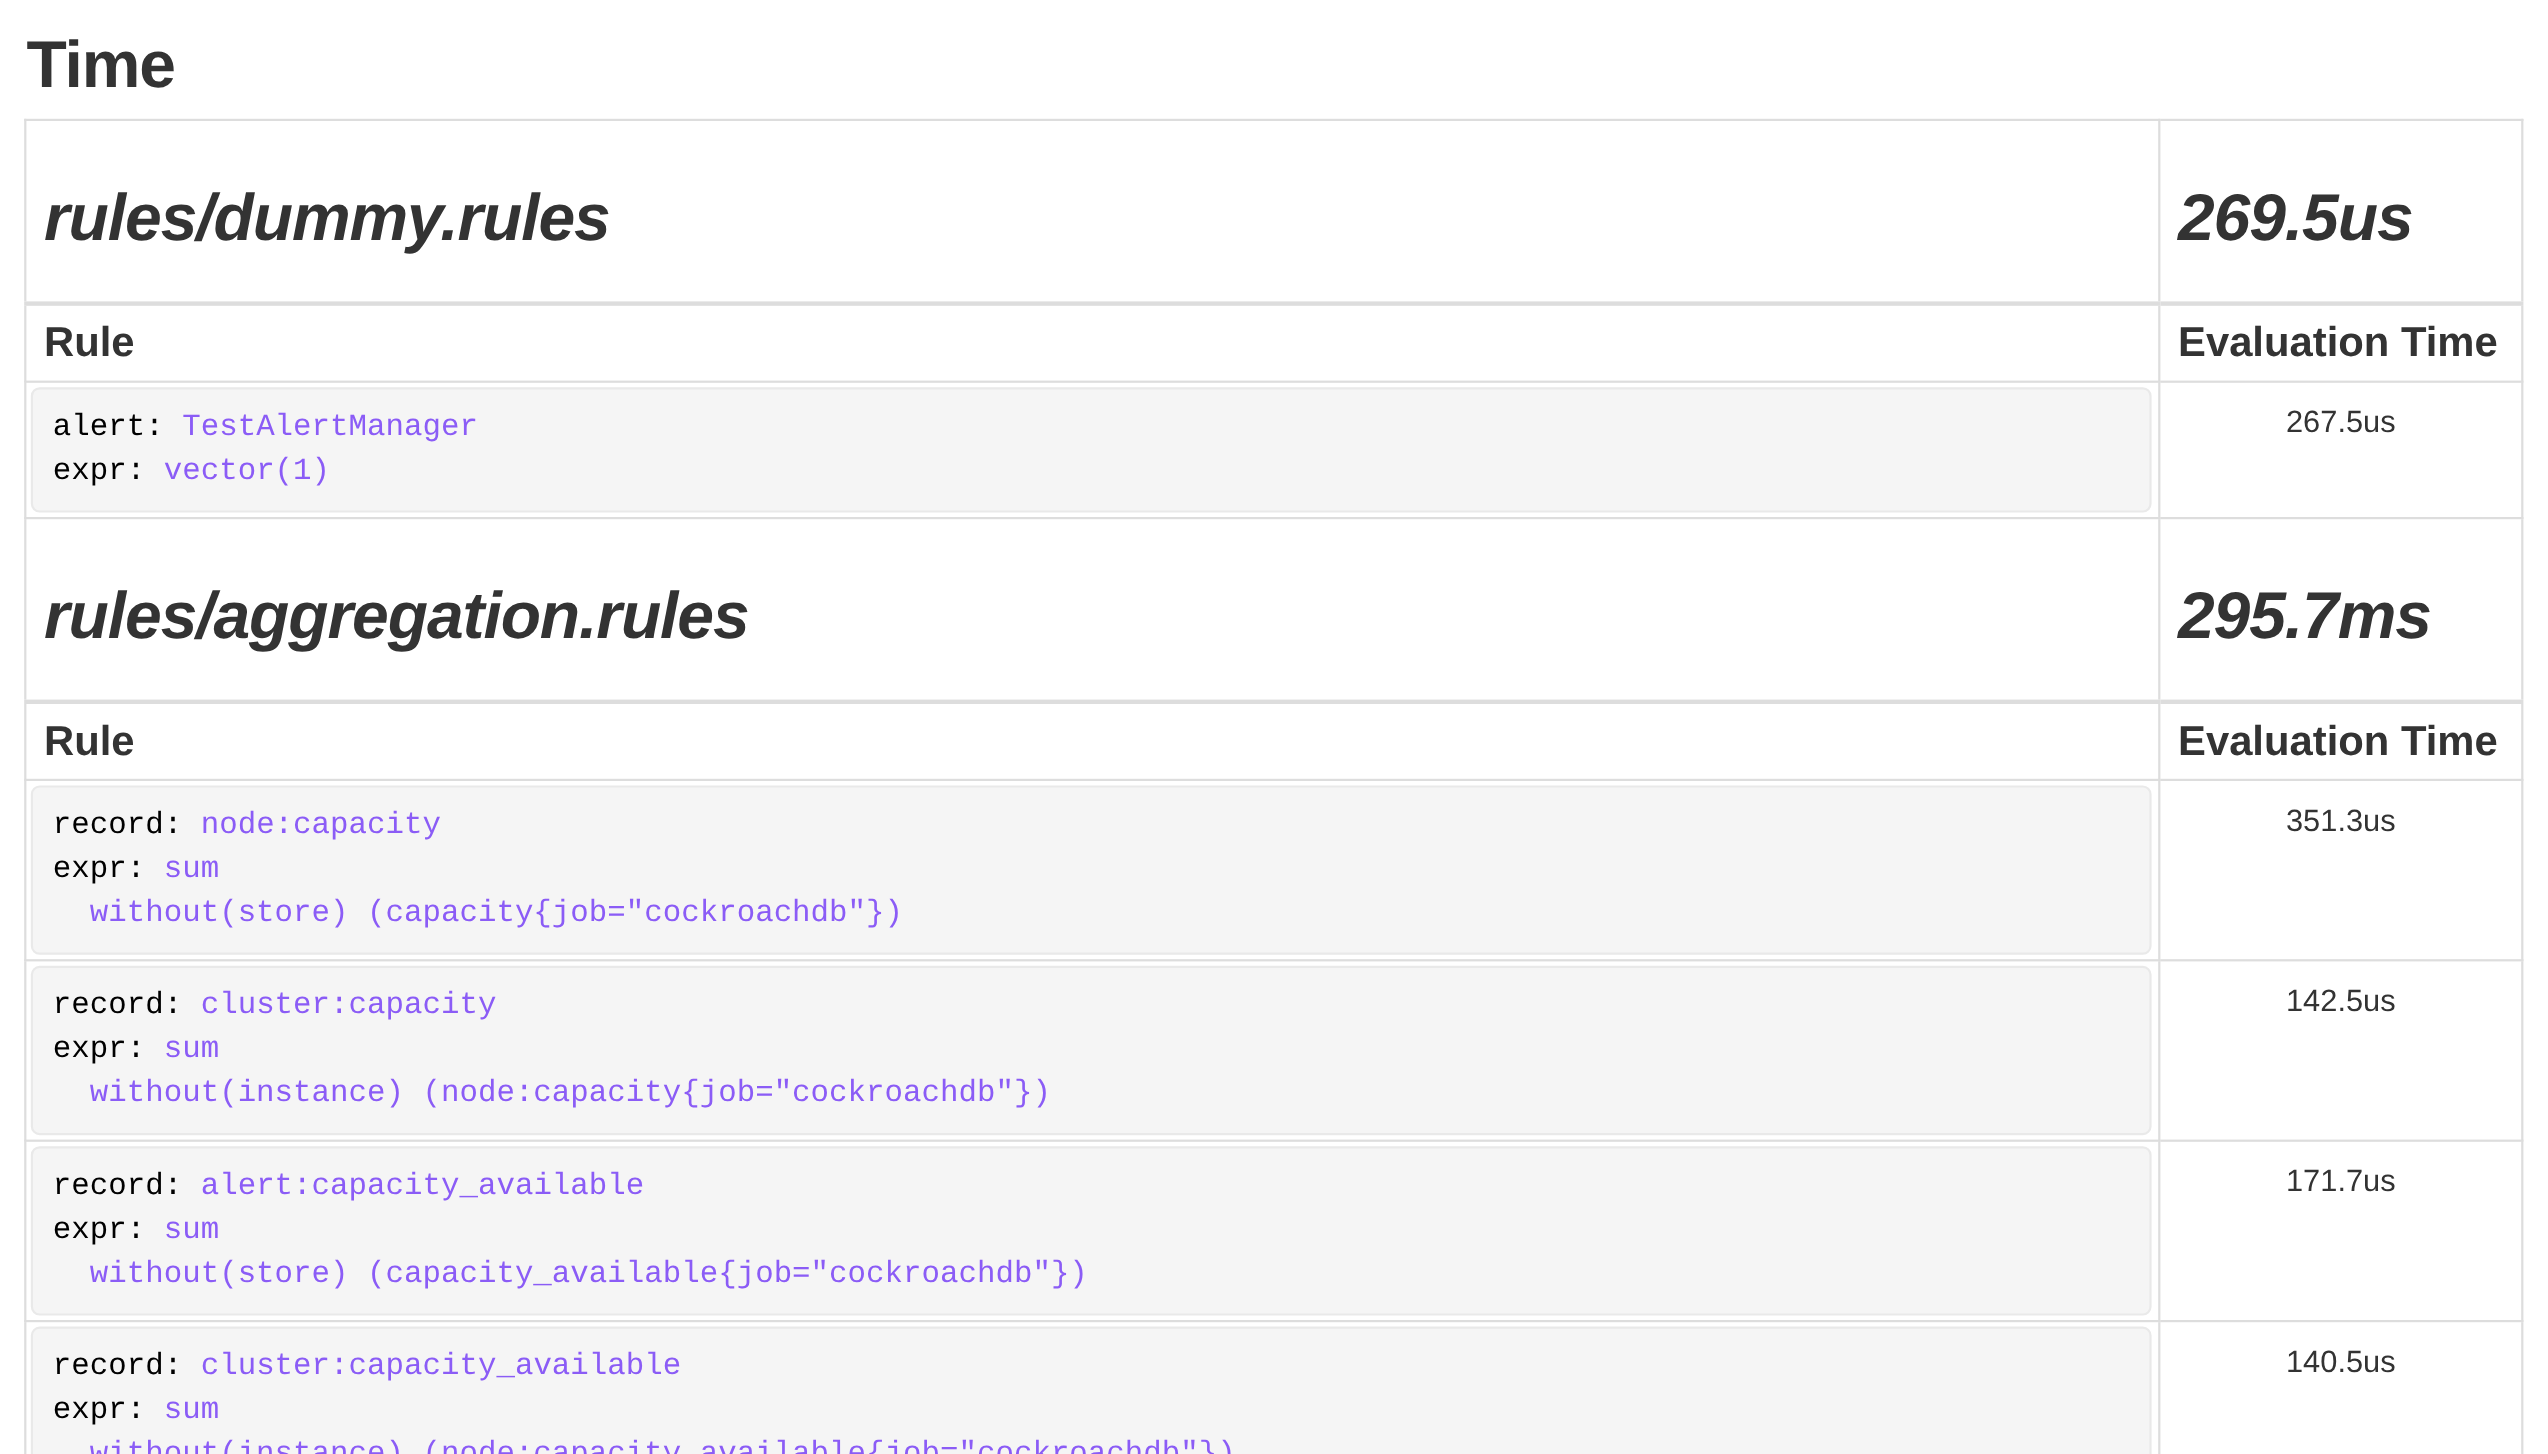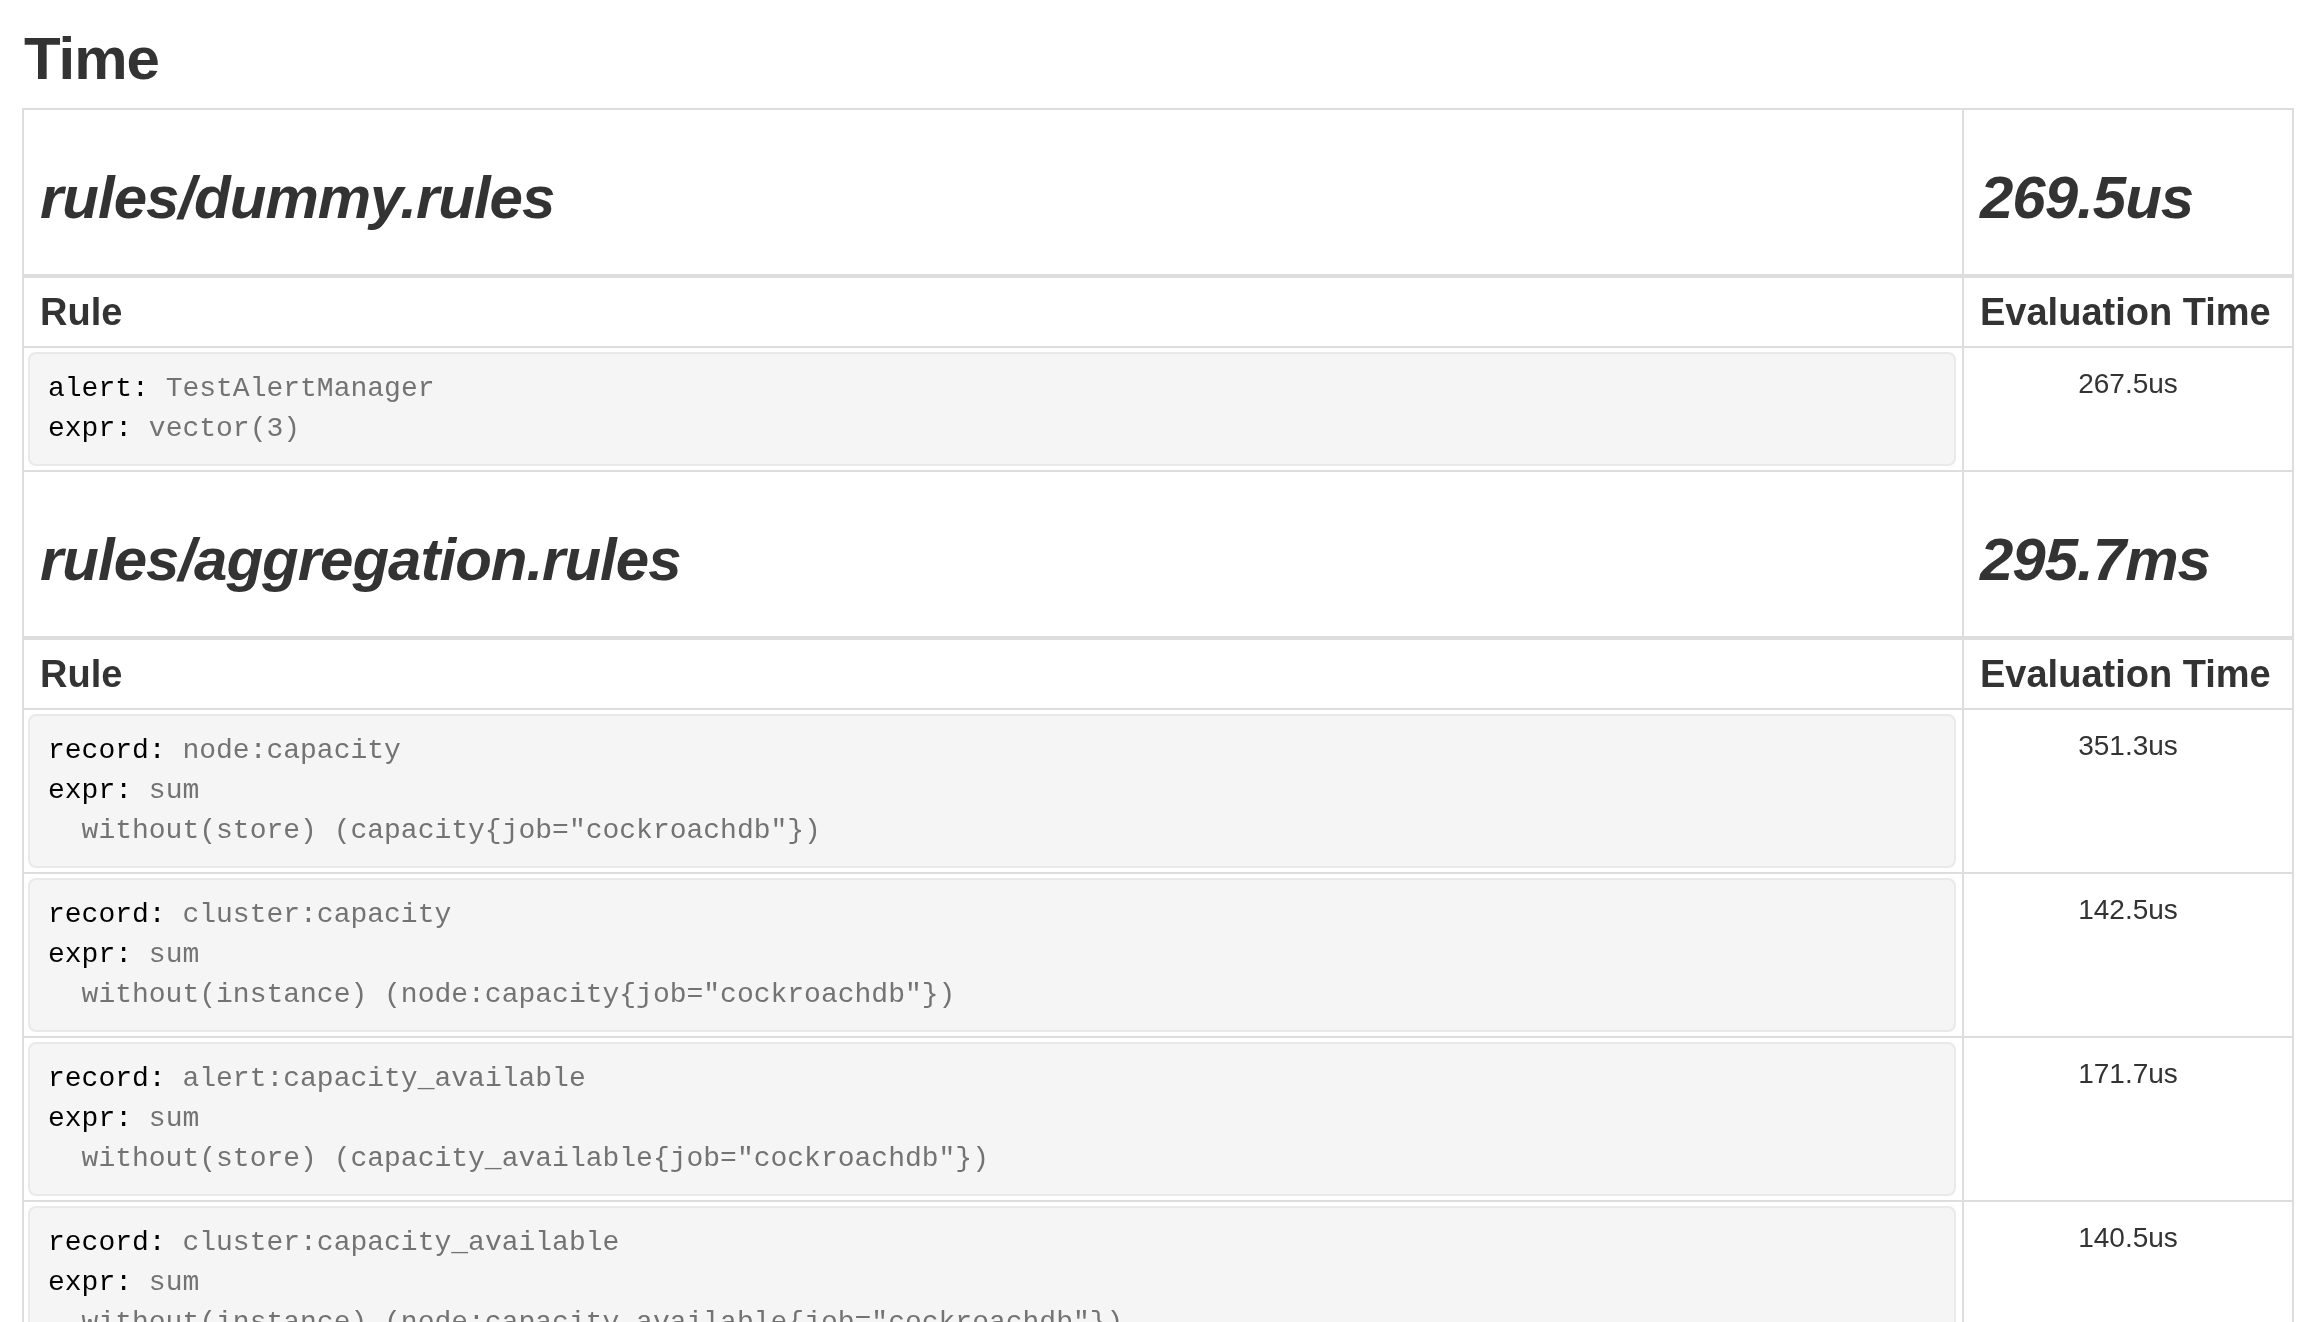--- a/index.html
+++ b/index.html
@@ -65,21 +65,21 @@
     border-radius: 8px;
     font-family: "Liberation Mono", monospace;
     font-size: 28px;
     line-height: 40px;
     color: #333333;
     white-space: pre;
     overflow: hidden;
   }
   .lbl { color: #000000; }
   a.lnk {
-    color: #737373;
+    color: #8b5cf6;
     text-decoration: none;
     cursor: pointer;
   }
   td.time-cell {
     padding: 18px 16px;
     font-size: 28px;
     line-height: 36px;
     color: #333333;
     text-align: center;
   }
@@ -105,21 +105,21 @@
           <h2 class="group-title">269.5us</h2>
         </td>
       </tr>
       <tr class="head-row">
         <th>Rule</th>
         <th>Evaluation Time</th>
       </tr>
       <tr>
         <td class="rule-cell">
             <pre><span class="lbl">alert:</span> <a class="lnk">TestAlertManager</a>
-<span class="lbl">expr:</span> <a class="lnk">vector(3)</a></pre>
+<span class="lbl">expr:</span> <a class="lnk">vector(1)</a></pre>
           </td>
         <td class="time-cell">267.5us</td>
       </tr>
 
       <tr>
         <td class="group-cell">
           <h2 class="group-title">rules/aggregation.rules</h2>
         </td>
         <td class="group-cell">
           <h2 class="group-title">295.7ms</h2>

